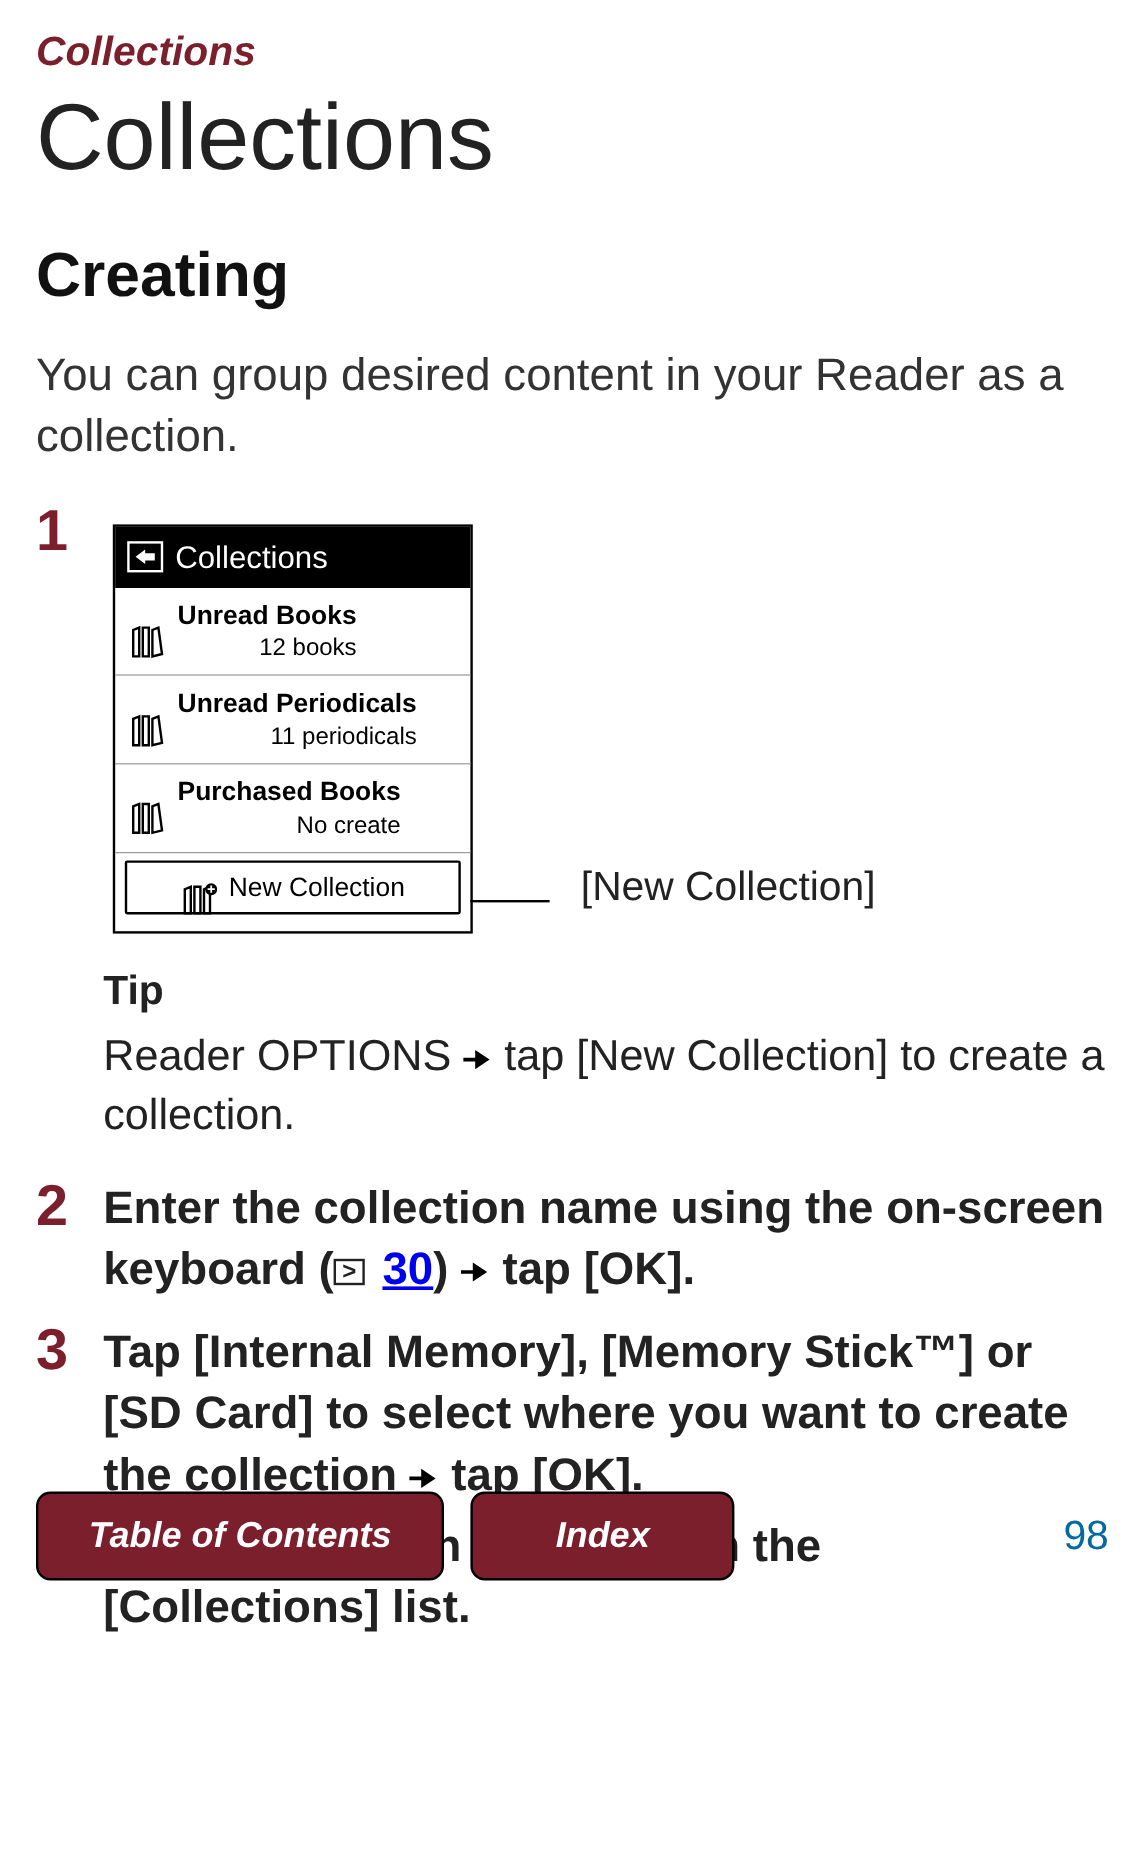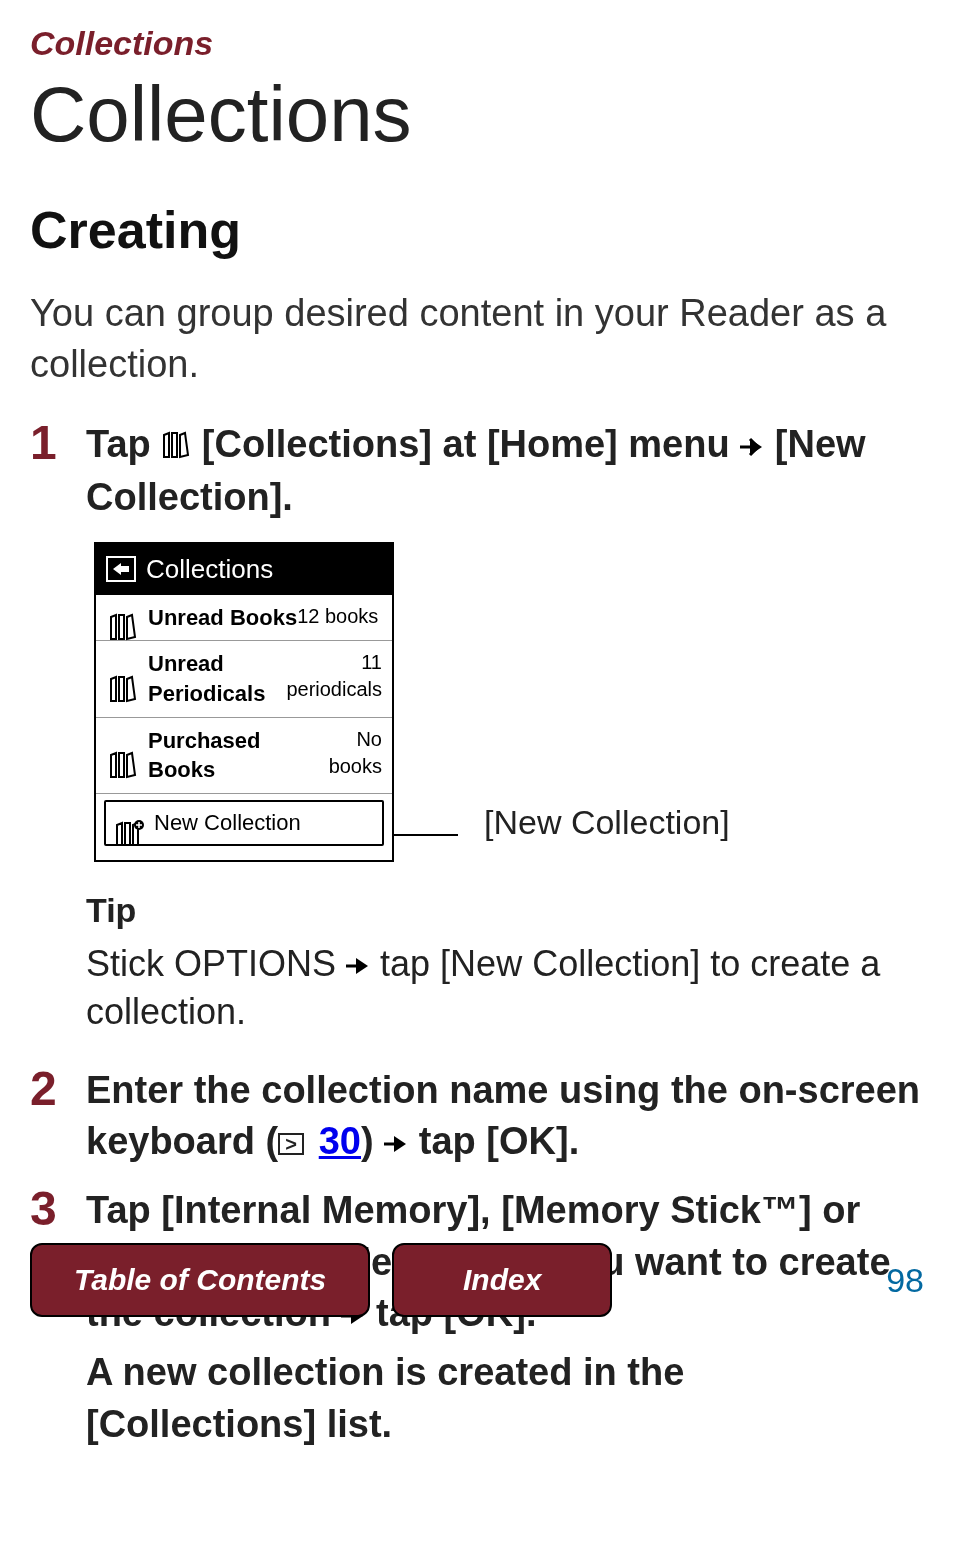--- a/index.html
+++ b/index.html
@@ -20,24 +20,24 @@
   .page-ref-icon::before { content: ">"; position: absolute; left: 5px; top: -4px; font-size: 20px; font-weight: 700; }
   .page-ref-link { font-weight: 700; text-decoration: underline; }
   .screenshot-wrap { margin: 18px 0 24px 8px; display: flex; align-items: flex-end; gap: 0; }
   .screenshot { width: 300px; border: 2px solid #000; background: #fff; }
   .ss-header { background: #000; color: #fff; display: flex; align-items: center; gap: 10px; padding: 8px 10px; }
   .ss-back { width: 30px; height: 26px; border: 2px solid #fff; display: flex; align-items: center; justify-content: center; }
   .ss-back svg { display: block; }
   .ss-header-title { font-size: 26px; font-weight: 400; }
   .ss-row { display: flex; align-items: center; gap: 10px; padding: 8px 10px 8px 12px; border-bottom: 1px solid #999; }
   .ss-row:last-child { border-bottom: none; }
-  .ss-row-texts { display: flex; flex-direction: row; }
+  .ss-row-texts { display: flex; flex-direction: column; }
   .ss-row-title { font-size: 22px; font-weight: 700; color: #000; }
   .ss-row-sub { font-size: 20px; color: #000; text-align: right; }
-  .ss-newrow { margin: 6px 8px 14px 8px; border: 2px solid #000; border-radius: 2px; display: flex; align-items: center; gap: 10px; padding: 6px 8px; }
+  .ss-newrow { margin: 6px 8px 14px 8px; border: 2px solid #000; border-radius: 2px; display: flex; align-items: center; gap: 10px; padding: 6px 8px; justify-content: center; }
   .ss-newrow .ss-row-title { font-weight: 400; font-size: 22px; }
   .ss-icon { width: 30px; height: 28px; flex-shrink: 0; }
   .callout-line { width: 66px; height: 2px; background: #000; margin-bottom: 26px; margin-left: -2px; }
   .callout-label { font-size: 34px; margin-left: 26px; margin-bottom: 16px; }
   .tip-block { margin-top: 26px; margin-bottom: 10px; }
   .tip-title { font-weight: 700; font-size: 34px; margin-bottom: 6px; }
   .tip-text { font-size: 36px; line-height: 1.35; }
   .result-text { font-size: 38px; margin-top: 8px; font-weight: 700; }
   .footer { position: absolute; left: 30px; right: 30px; bottom: 30px; display: flex; align-items: center; gap: 22px; }
   .footer-btn { background: #7a1f2b; color: #fff; border: 2px solid #000; border-radius: 12px; padding: 18px 42px; font-size: 30px; font-weight: 700; font-style: italic; min-width: 220px; text-align: center; cursor: pointer; }
@@ -52,36 +52,20 @@
   <div class="breadcrumb">Collections</div>
   <h1 class="title">Collections</h1>
   <h2 class="section">Creating</h2>
   <p class="intro">You can group desired content in your Reader as a collection.</p>
 
   <ol class="steps">
 
     <li class="step">
       <div class="step-num">1</div>
       <div class="step-body">
-        <div class="bold">
-          <span>Tap </span>
-          <span class="collections-icon">
-            <svg width="30" height="28" viewBox="0 0 30 28">
-                <path d="M3 26 L3 4 L8 2 L8 26 Z M11 26 L11 2 L16 2 L16 26 Z M19 26 L19 4 L24 2 L27 24 Z" fill="none" stroke="#000" stroke-width="2"></path>
-              </svg>
-          </span>
-          <span> [Collections] at [Home] menu </span>
-          <span class="arrow">
-            <svg width="24" height="20" viewBox="0 0 24 20">
-                <path d="M0 10 L16 10 M10 2 L18 10 L10 18" stroke="#000" stroke-width="3" fill="none"></path>
-                <path d="M10 2 L22 10 L10 18 Z" fill="#000"></path>
-              </svg>
-          </span>
-          <span> [New Collection].</span>
-        </div>
 
         <div class="screenshot-wrap">
           <div class="screenshot">
             <div class="ss-header">
               <div class="ss-back">
                 <svg width="20" height="16" viewBox="0 0 20 16">
                     <path d="M2 8 L10 2 L10 5 L18 5 L18 11 L10 11 L10 14 Z" fill="#fff"></path>
                   </svg>
               </div>
               <div class="ss-header-title">Collections</div>
@@ -109,42 +93,42 @@
               </div>
             </div>
             <div class="ss-row">
               <div class="ss-icon">
                 <svg width="30" height="28" viewBox="0 0 30 28">
                     <path d="M3 26 L3 4 L8 2 L8 26 Z M11 26 L11 2 L16 2 L16 26 Z M19 26 L19 4 L24 2 L27 24 Z" fill="none" stroke="#000" stroke-width="2"></path>
                   </svg>
               </div>
               <div class="ss-row-texts">
                 <div class="ss-row-title">Purchased Books</div>
-                <div class="ss-row-sub">No books</div>
+                <div class="ss-row-sub">No create</div>
               </div>
             </div>
             <div class="ss-newrow">
               <div class="ss-icon">
                 <svg width="30" height="28" viewBox="0 0 30 28">
                     <path d="M3 26 L3 6 L8 4 L8 26 Z M11 26 L11 4 L16 4 L16 26 Z M19 26 L19 6 L24 4 L24 26 Z" fill="none" stroke="#000" stroke-width="2"></path>
                     <circle cx="25" cy="6" r="5" fill="#000"></circle>
                     <path d="M25 3 L25 9 M22 6 L28 6" stroke="#fff" stroke-width="1.5"></path>
                   </svg>
               </div>
               <div class="ss-row-title">New Collection</div>
             </div>
           </div>
           <div class="callout-line"></div>
           <div class="callout-label">[New Collection]</div>
         </div>
 
         <div class="tip-block">
           <div class="tip-title">Tip</div>
           <div class="tip-text">
-            <span>Stick OPTIONS </span>
+            <span>Reader OPTIONS </span>
             <span class="arrow">
               <svg width="24" height="20" viewBox="0 0 24 20">
                   <path d="M0 10 L16 10" stroke="#000" stroke-width="3"></path>
                   <path d="M10 2 L22 10 L10 18 Z" fill="#000"></path>
                 </svg>
             </span>
             <span> tap [New Collection] to create a collection.</span>
           </div>
         </div>
       </div>

